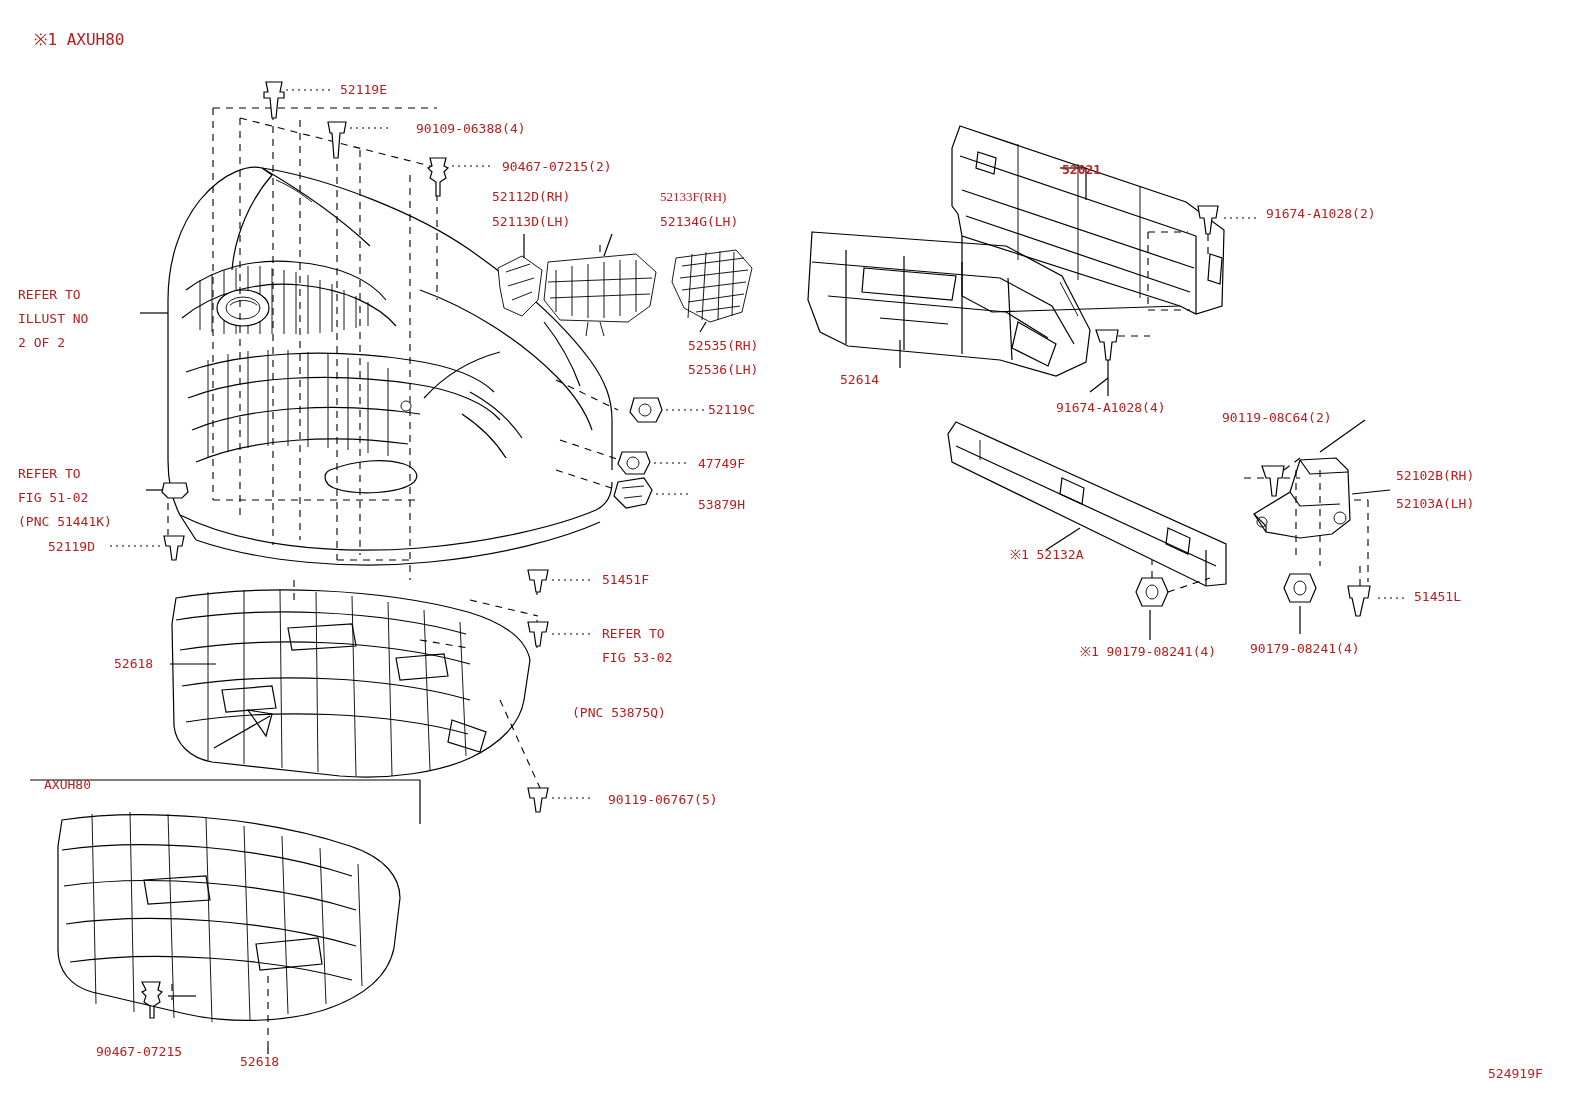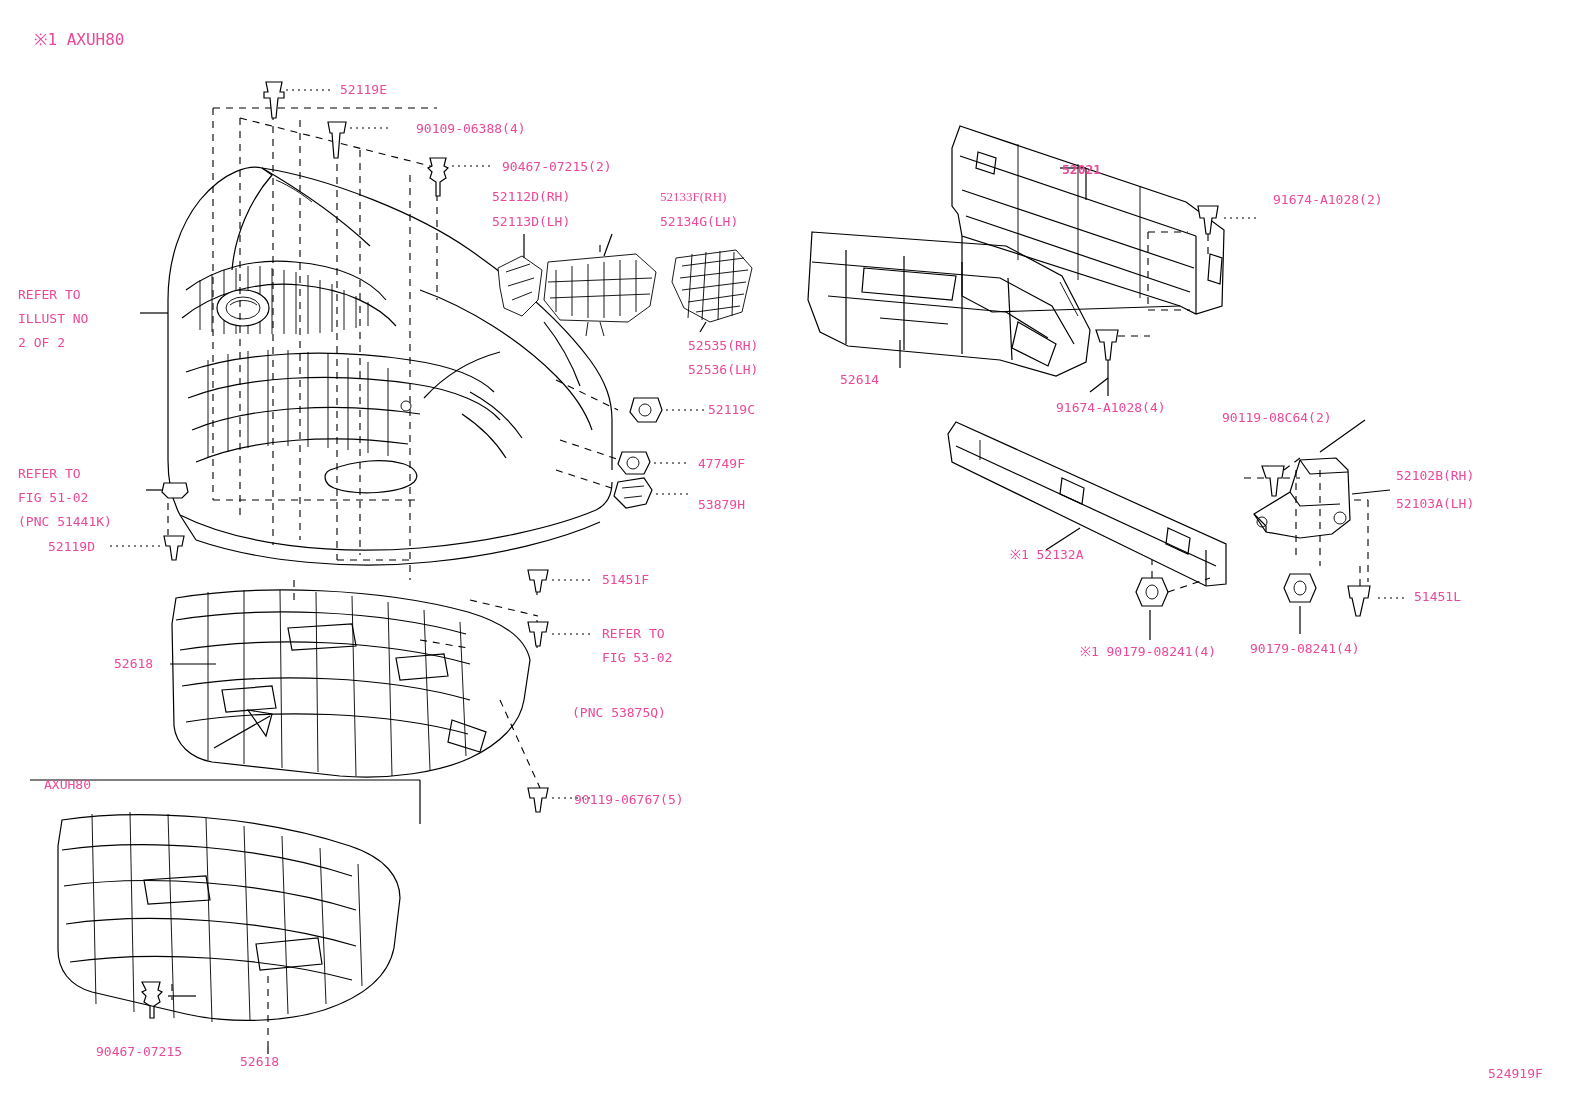--- a/index.html
+++ b/index.html
@@ -15,21 +15,21 @@
     font-family: "DejaVu Sans Mono", "Liberation Mono", monospace;
     color: #000000;
     overflow: hidden;
   }
   .lbl {
     position: absolute;
     font-family: "DejaVu Sans Mono", "Liberation Mono", monospace;
     font-size: 19px;
     line-height: 24px;
     white-space: pre;
-    color: #ec4899;
+    color: #b91c1c;
     letter-spacing: 0px;
   }
   .lbl.small {
     font-size: 16px;
   }
   .lbl.code {
     font-size: 13px;
   }
   svg.art {
     position: absolute;
@@ -381,26 +381,26 @@
   <div class="lbl code" style="left:660px; top:185px;font-family:Liberation Serif, serif;">52133F(RH)</div>
   <div class="lbl code" style="left:660px; top:210px;">52134G(LH)</div>
   <div class="lbl code" style="left:688px; top:334px;">52535(RH)</div>
   <div class="lbl code" style="left:688px; top:358px;">52536(LH)</div>
   <div class="lbl code" style="left:708px; top:398px;">52119C</div>
   <div class="lbl code" style="left:698px; top:452px;">47749F</div>
   <div class="lbl code" style="left:698px; top:493px;">53879H</div>
   <div class="lbl code" style="left:602px; top:568px;">51451F</div>
   <div class="lbl code" style="left:48px; top:535px;">52119D</div>
   <div class="lbl code" style="left:114px; top:652px;">52618</div>
-  <div class="lbl code" style="left:574px; top:788px;">90119-06767(5)</div>
+  <div class="lbl code" style="left:608px; top:788px;">90119-06767(5)</div>
   <div class="lbl code" style="left:240px; top:1050px;">52618</div>
   <div class="lbl code" style="left:96px; top:1040px;">90467-07215</div>
 
   <div class="lbl code" style="left:1062px; top:158px;font-weight:bold;">52021</div>
-  <div class="lbl code" style="left:1266px; top:188px;margin-left:7px;">91674-A1028(2)</div>
+  <div class="lbl code" style="left:1266px; top:202px;">91674-A1028(2)</div>
   <div class="lbl code" style="left:840px; top:368px;">52614</div>
   <div class="lbl code" style="left:1056px; top:396px;">91674-A1028(4)</div>
   <div class="lbl code" style="left:1222px; top:406px;">90119-08C64(2)</div>
   <div class="lbl code" style="left:1396px; top:464px;">52102B(RH)</div>
   <div class="lbl code" style="left:1396px; top:492px;">52103A(LH)</div>
   <div class="lbl code" style="left:1010px; top:543px;">※1 52132A</div>
   <div class="lbl code" style="left:1414px; top:585px;">51451L</div>
   <div class="lbl code" style="left:1080px; top:640px;">※1 90179-08241(4)</div>
   <div class="lbl code" style="left:1250px; top:637px;">90179-08241(4)</div>
 

